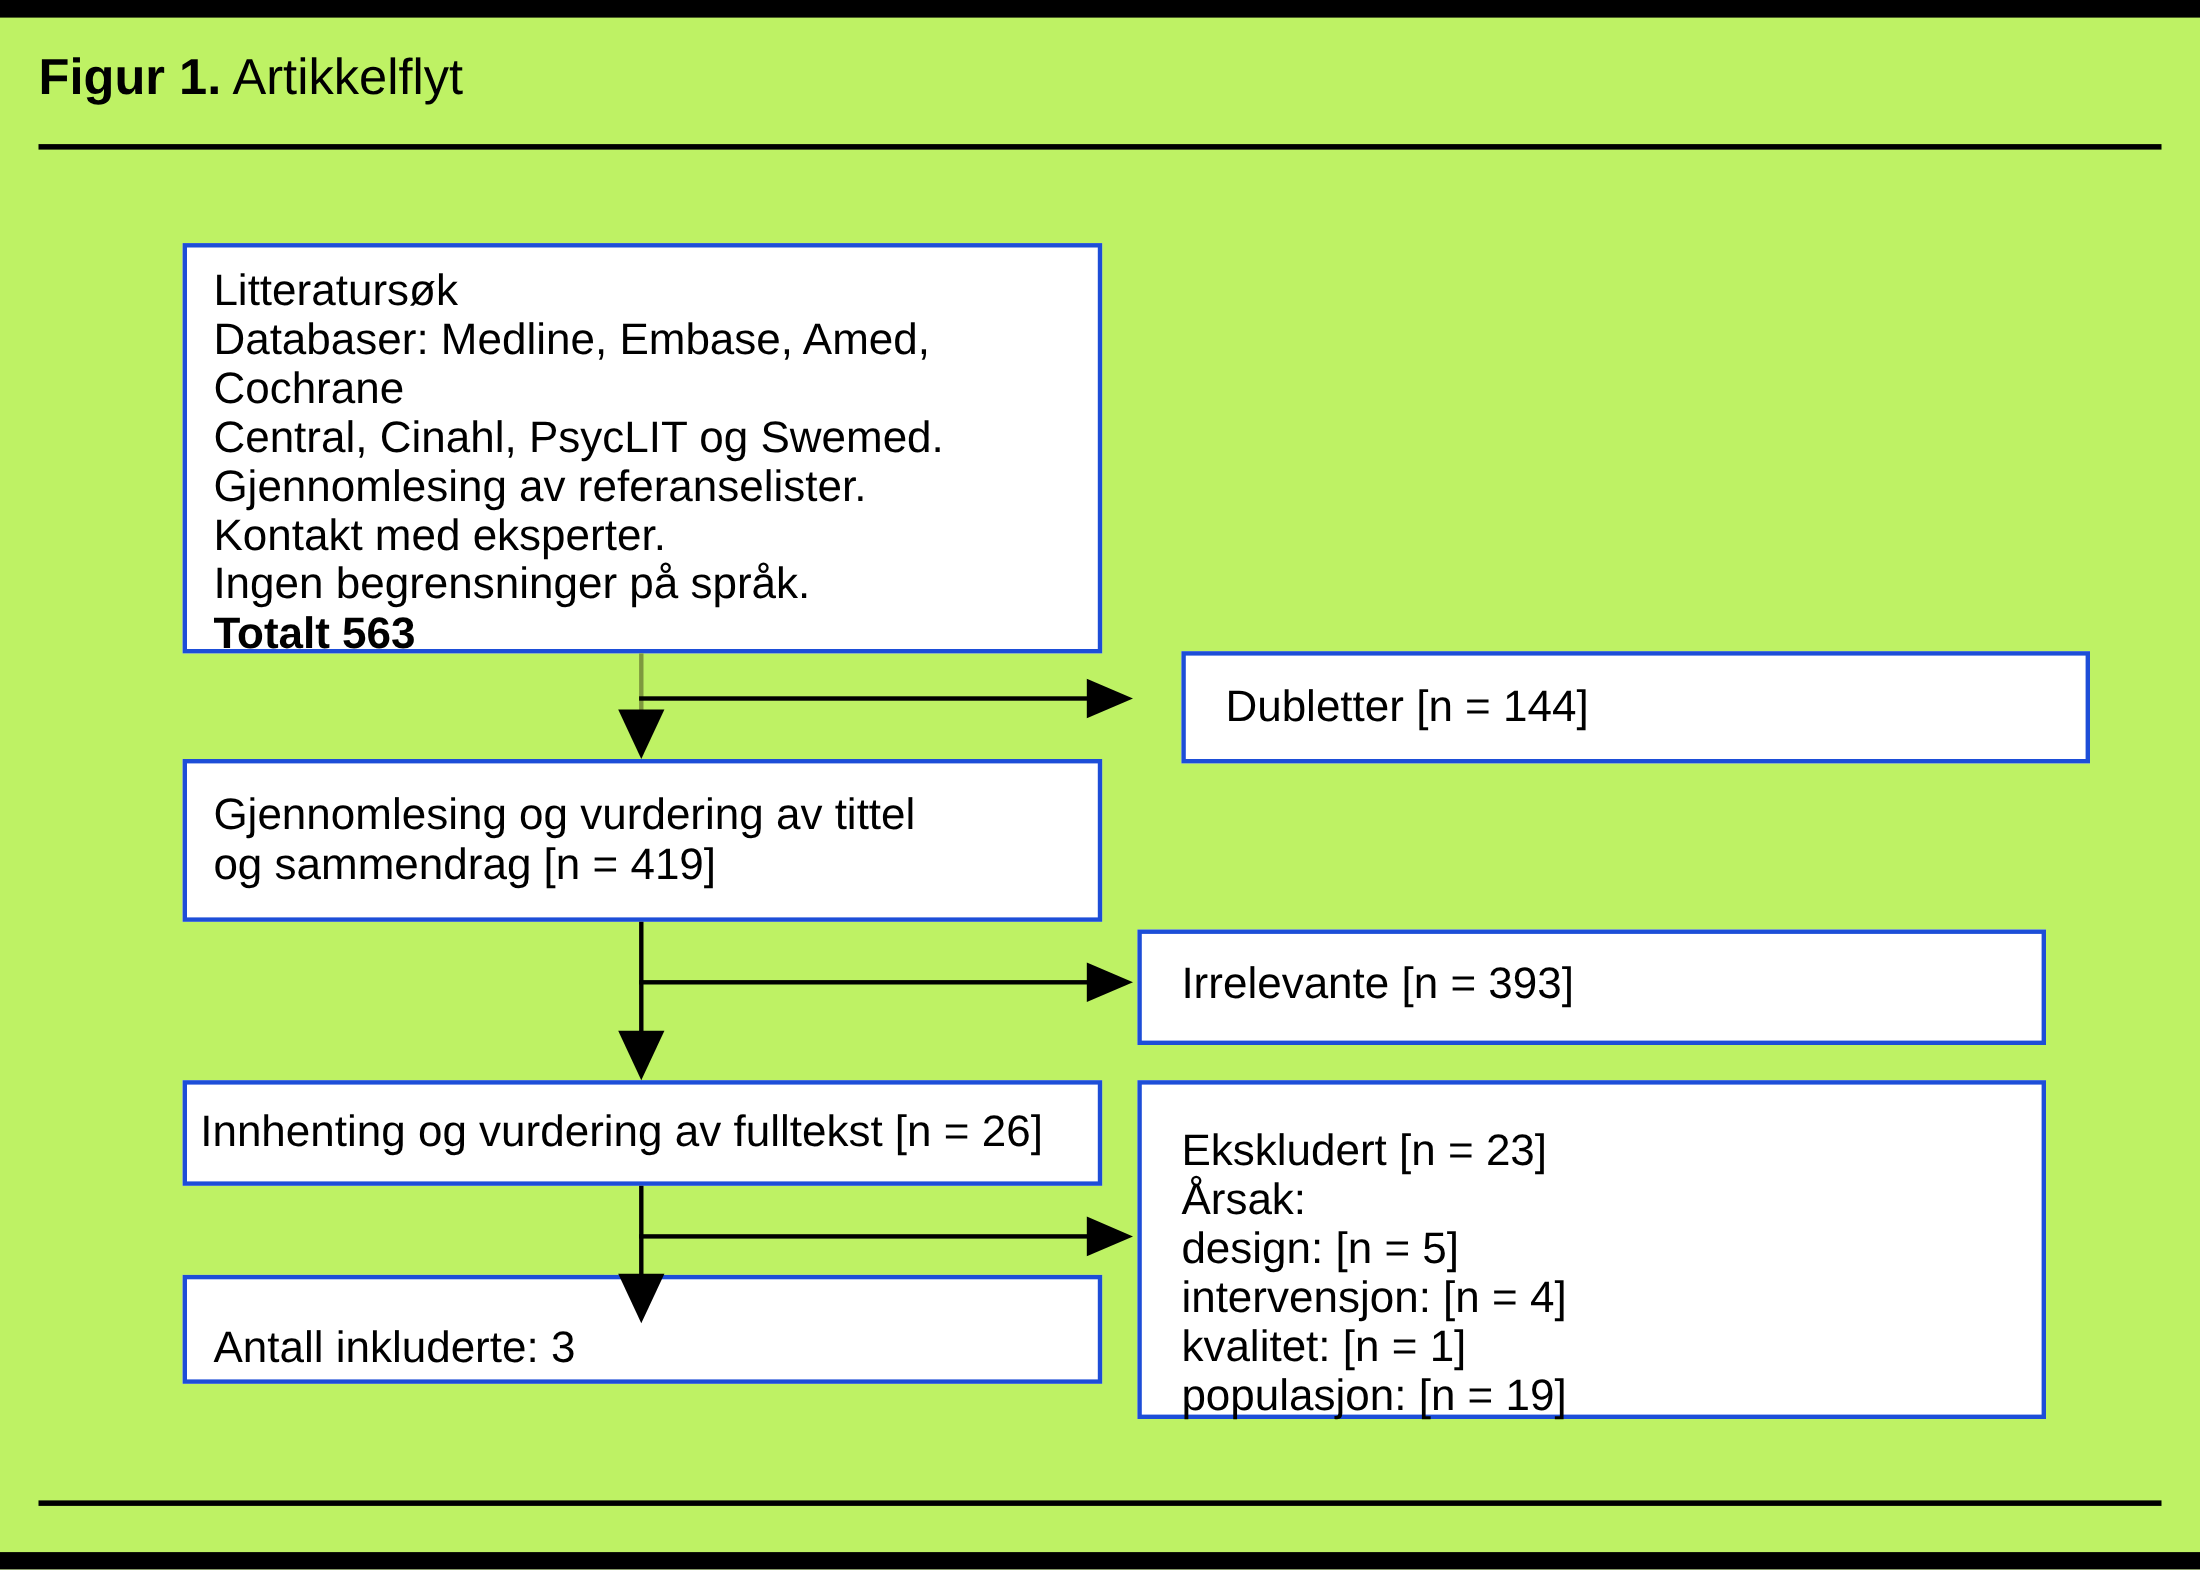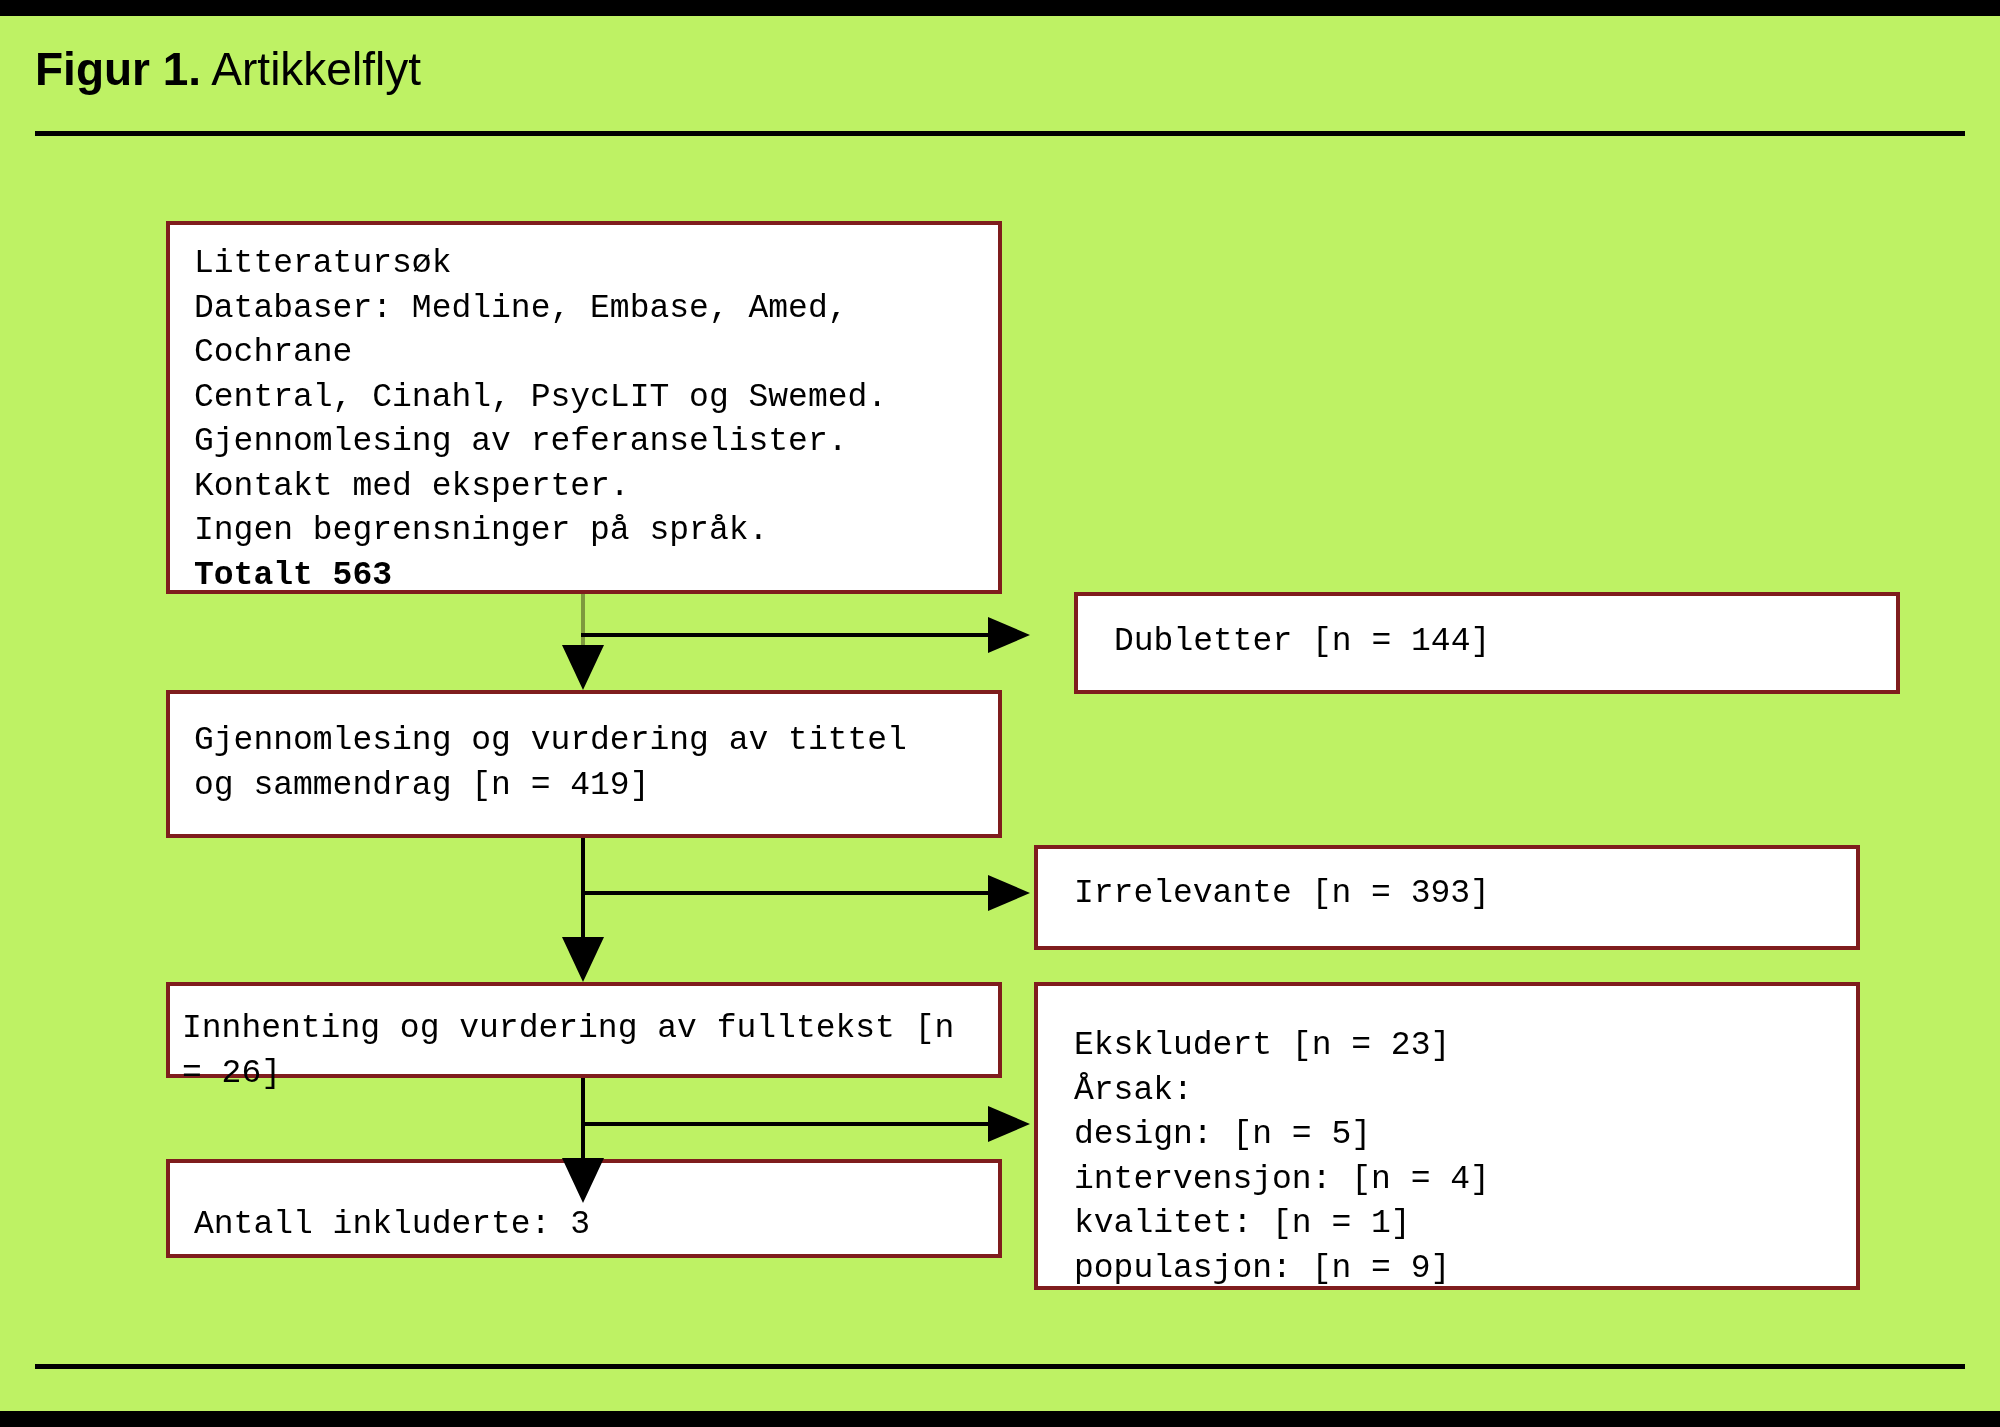--- a/index.html
+++ b/index.html
@@ -34,25 +34,24 @@
     left: 35px;
     width: 1930px;
     height: 5px;
     background: #000000;
   }
   .rule.top-rule { top: 131px; }
   .rule.bottom-rule { top: 1364px; }
   .node {
     position: absolute;
     background: #ffffff;
-    border: 4px solid #7f1d1d;
+    border: 4px solid #1d4ed8;
     box-sizing: border-box;
-    font-size: 33px;
+    font-size: 40px;
     line-height: 44.5px;
-    font-family: Liberation Mono, monospace;
   }
   .node .bold-line { font-weight: bold; }
   
   .n-lit   { left: 166px; top: 221px; width: 836px; height: 373px; padding: 17px 24px; }
   .n-tit   { left: 166px; top: 690px; width: 836px; height: 148px; padding: 25px 24px; }
   .n-full  { left: 166px; top: 982px; width: 836px; height: 96px;  padding: 21px 12px; }
   .n-incl  { left: 166px; top: 1159px; width: 836px; height: 99px; padding: 40px 24px; }
   
   .n-dup   { left: 1034px; top: 592px; width: 826px; height: 102px; padding: 24px 36px; margin-left: 40px; }
   .n-irr   { left: 1034px; top: 845px; width: 826px; height: 105px; padding: 23px 36px; }
@@ -136,21 +135,21 @@
   <div class="node n-full">
     <div>Innhenting og vurdering av fulltekst [n = 26]</div>
   </div>
 
   <div class="node n-exc">
     <div>Ekskludert [n = 23]</div>
     <div>Årsak:</div>
     <div>design: [n = 5]</div>
     <div>intervensjon: [n = 4]</div>
     <div>kvalitet: [n = 1]</div>
-    <div>populasjon: [n = 9]</div>
+    <div>populasjon: [n = 19]</div>
   </div>
 
   <div class="node n-incl">
     <div>Antall inkluderte: 3</div>
   </div>
 
   <div class="vline green v1"></div>
   <div class="head-down d1"></div>
   <div class="hline h1"></div>
   <div class="head-right r1"></div>

